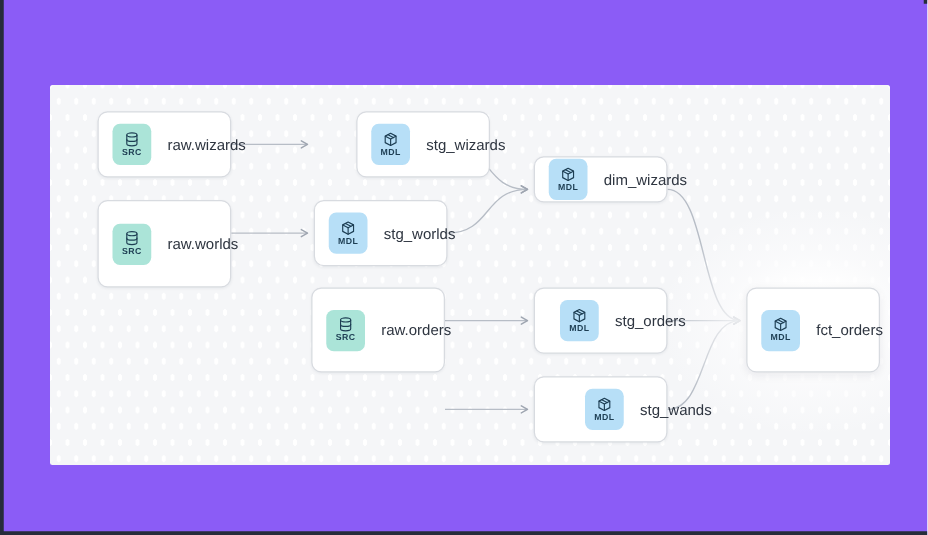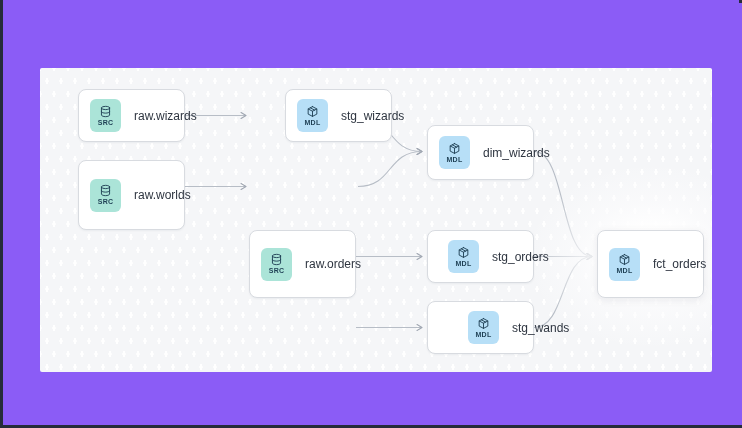--- a/index.html
+++ b/index.html
@@ -118,21 +118,33 @@
     <span class="tile" style="background: rgb(171, 228, 216);">
       <svg viewBox="0 0 24 24" aria-hidden="true">
             <ellipse cx="12" cy="5.5" rx="7.5" ry="3"></ellipse>
             <path d="M4.5 5.5v6.5c0 1.66 3.36 3 7.5 3s7.5-1.34 7.5-3V5.5"></path>
             <path d="M4.5 12v6.5c0 1.66 3.36 3 7.5 3s7.5-1.34 7.5-3V12"></path>
           </svg>
       <span class="badge">SRC</span>
     </span>
     <span class="label">raw.worlds</span>
   </div>
-      <div class="node" style="left: 387px; top: 57px; width: 107px; height: 55px;">
+      <div class="node" style="left: 211px; top: 92px; width: 107px; height: 53px;">
+    <span class="tile" style="background: rgb(183, 223, 247);">
+      <svg viewBox="0 0 24 24" aria-hidden="true">
+            <path d="M12 3l8 4.2v9.6L12 21l-8-4.2V7.2L12 3z"></path>
+            <path d="M4.2 7.4L12 11.5l7.8-4.1"></path>
+            <path d="M12 11.5V21"></path>
+            <path d="M8.1 5.3l7.8 4.1"></path>
+          </svg>
+      <span class="badge">MDL</span>
+    </span>
+    <span class="label">stg_worlds</span>
+  </div>
+      <div class="node" style="left: 387px; top: 57px; width: 107px; height: 37px;">
     <span class="tile" style="background: rgb(183, 223, 247);">
       <svg viewBox="0 0 24 24" aria-hidden="true">
             <path d="M12 3l8 4.2v9.6L12 21l-8-4.2V7.2L12 3z"></path>
             <path d="M4.2 7.4L12 11.5l7.8-4.1"></path>
             <path d="M12 11.5V21"></path>
             <path d="M8.1 5.3l7.8 4.1"></path>
           </svg>
       <span class="badge">MDL</span>
     </span>
     <span class="label">dim_wizards</span>

